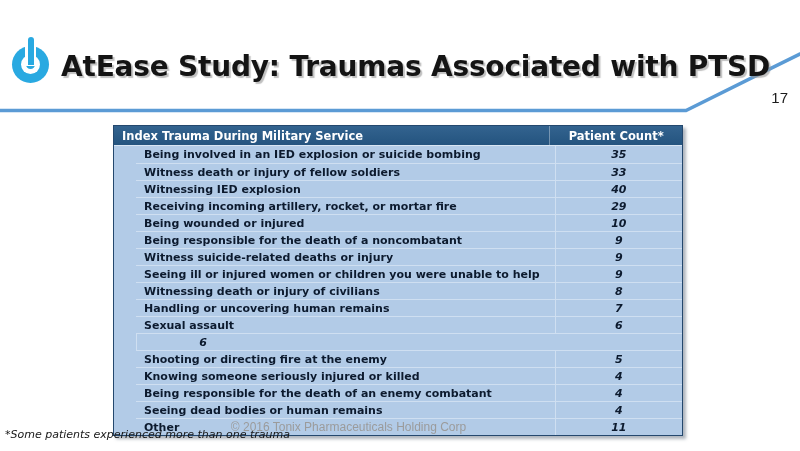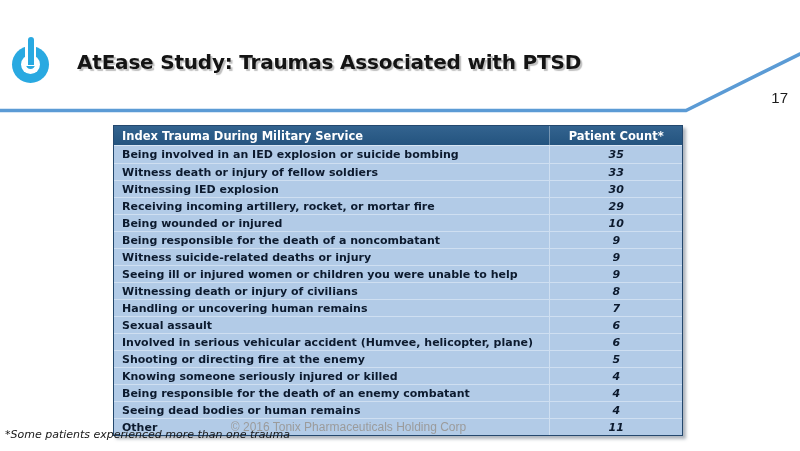--- a/index.html
+++ b/index.html
@@ -50,27 +50,26 @@
     left: 2.5px; top: 1px;
     width: 6px; height: 28px;
     background: #29A9E1;
     border-radius: 3px 3px 0 0;
   }
 
   
   .title {
     position: absolute;
     left: 61px; top: 50px;
-    font-size: 20px;
+    font-size: 28px;
     font-weight: bold;
     letter-spacing: -0.2px;
     color: #141414;
     text-shadow: 2px 2px 1px rgba(150,150,150,0.6);
     white-space: nowrap;
-    margin-left: 16px;
   }
 
   
   .accent-svg {
     position: absolute;
     left: 0; top: 0;
     width: 800px; height: 451px;
     pointer-events: none;
   }
 
@@ -105,20 +104,21 @@
   }
   .thead .tcell-trauma { padding-left: 8px; }
   .thead .tcell-count { border-left: 1px solid rgba(255,255,255,0.35); }
   .trow {
     display: flex;
     height: 17px;
     background: #B2CBE7;
     color: #0c1a2e;
     font-size: 11px;
     font-weight: bold;
+    margin-left: 22px;
   }
   .trow + .trow { border-top: 1px solid #cfdff1; }
   .tcell { display: flex; align-items: center; overflow: hidden; white-space: nowrap; }
   .tcell-trauma { width: 437px; padding-left: 8px; }
   .tcell-count { width: 133px; justify-content: center; }
   .trow .tcell-count { border-left: 1px solid #cfdff1; font-style: italic; }
 
   
   .footnote {
     position: absolute;
@@ -167,21 +167,21 @@
       <div class="trow">
         <div class="tcell tcell-trauma">Being involved in an IED explosion or suicide bombing</div>
         <div class="tcell tcell-count">35</div>
       </div>
       <div class="trow">
         <div class="tcell tcell-trauma">Witness death or injury of fellow soldiers</div>
         <div class="tcell tcell-count">33</div>
       </div>
       <div class="trow">
         <div class="tcell tcell-trauma">Witnessing IED explosion</div>
-        <div class="tcell tcell-count">30</div>
+        <div class="tcell tcell-count">40</div>
       </div>
       <div class="trow">
         <div class="tcell tcell-trauma">Receiving incoming artillery, rocket, or mortar fire</div>
         <div class="tcell tcell-count">29</div>
       </div>
       <div class="trow">
         <div class="tcell tcell-trauma">Being wounded or injured</div>
         <div class="tcell tcell-count">10</div>
       </div>
       <div class="trow">
@@ -202,21 +202,20 @@
       </div>
       <div class="trow">
         <div class="tcell tcell-trauma">Handling or uncovering human remains</div>
         <div class="tcell tcell-count">7</div>
       </div>
       <div class="trow">
         <div class="tcell tcell-trauma">Sexual assault</div>
         <div class="tcell tcell-count">6</div>
       </div>
       <div class="trow">
-        <div class="tcell tcell-trauma">Involved in serious vehicular accident (Humvee, helicopter, plane)</div>
         <div class="tcell tcell-count">6</div>
       </div>
       <div class="trow">
         <div class="tcell tcell-trauma">Shooting or directing fire at the enemy</div>
         <div class="tcell tcell-count">5</div>
       </div>
       <div class="trow">
         <div class="tcell tcell-trauma">Knowing someone seriously injured or killed</div>
         <div class="tcell tcell-count">4</div>
       </div>

